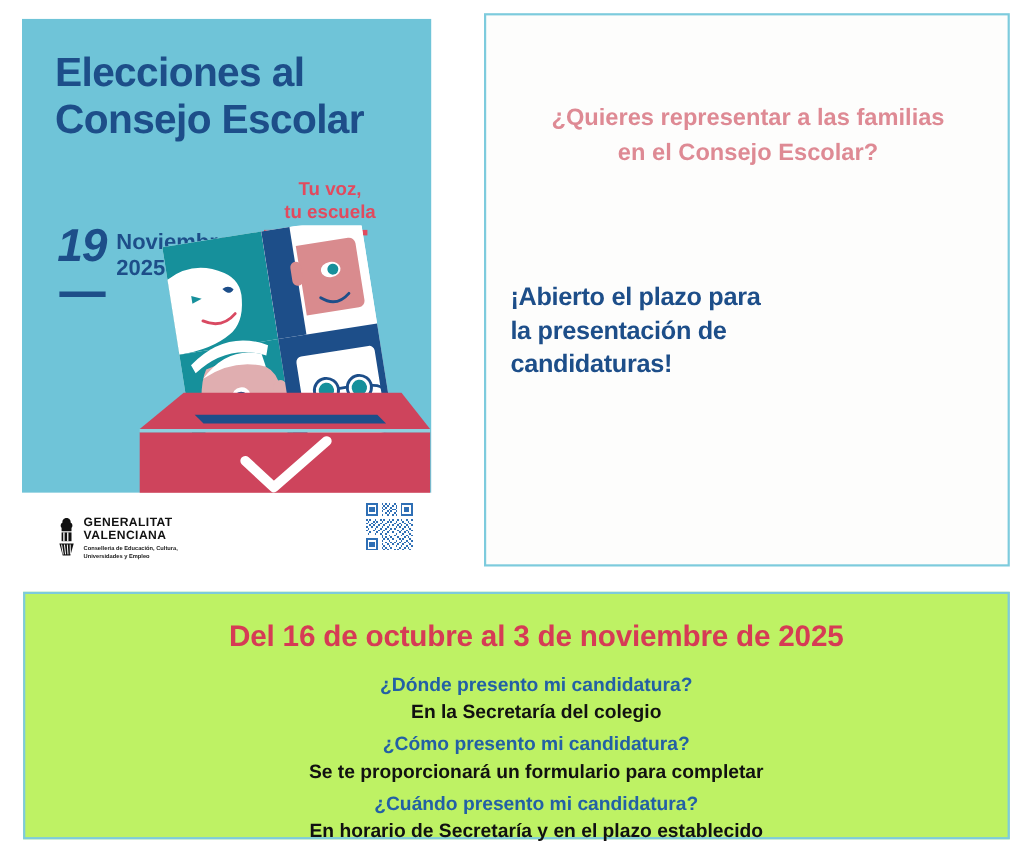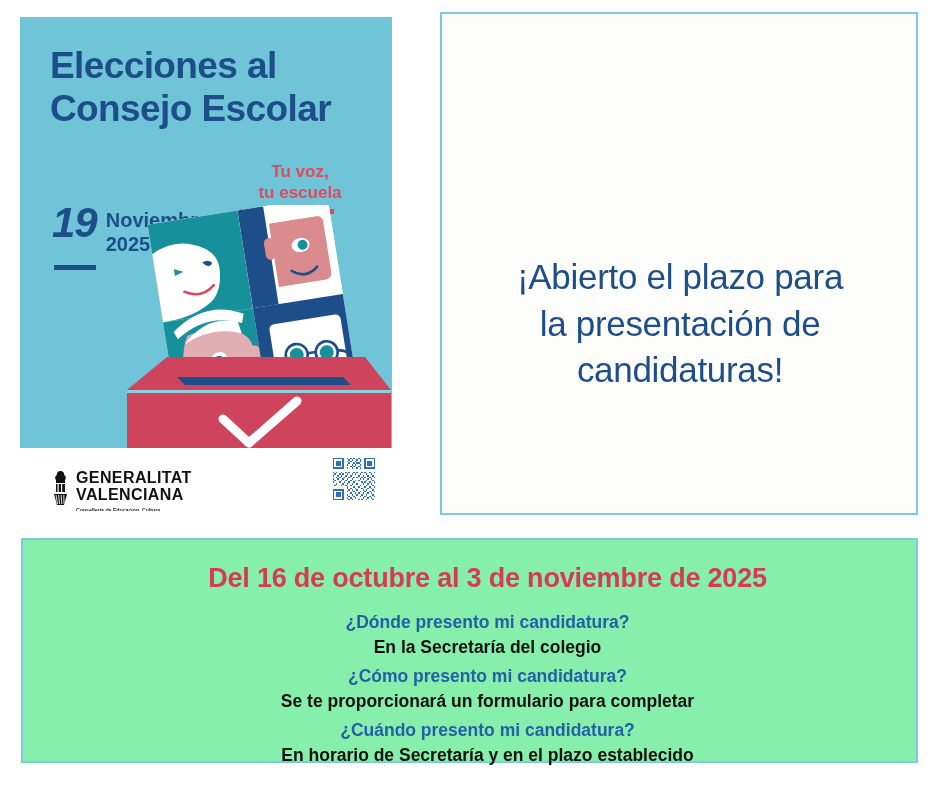--- a/index.html
+++ b/index.html
@@ -121,21 +121,21 @@
     position: absolute;
     left: 32px;
     top: 22px;
     display: flex;
     align-items: flex-start;
   }
   #gva-crest { width: 17px; height: 36px; flex: 0 0 auto; }
   #gva-text { margin-left: 7px; }
   #gva-name {
     color: #111111;
-    font-size: 16px;
+    font-size: 11px;
     font-weight: bold;
     line-height: 1.06;
     letter-spacing: 0.4px;
   }
   #gva-name span { display: block; }
   #gva-sub {
     margin-top: 3px;
     color: #1a1a1a;
     font-size: 5.2px;
     font-weight: bold;
@@ -166,37 +166,37 @@
     font-size: 21.5px;
     font-weight: bold;
     line-height: 1.42;
   }
   #rp-question span { display: block; }
   #rp-headline {
     position: absolute;
     left: 22px;
     top: 240px;
     width: 432px;
-    text-align: center;
+    text-align: left;
     color: #1d4e89;
-    font-size: 35px;
-    font-weight: normal;
+    font-size: 23px;
+    font-weight: bold;
     line-height: 1.33;
     letter-spacing: -0.3px;
   }
   #rp-headline span { display: block; }
 
   
   #bottom-panel {
     position: absolute;
     left: 21px;
     top: 538px;
     width: 897px;
     height: 225px;
-    background: #86efac;
+    background: #bef264;
     border: 2px solid #7dcbdd;
     box-sizing: border-box;
     padding-left: 36px;
   }
   #bp-title {
     margin-top: 23px;
     text-align: center;
     color: #d63b55;
     font-size: 27px;
     font-weight: bold;
@@ -502,20 +502,24 @@
     <rect x="11" y="27" width="1" height="1"></rect>
       <rect x="13" y="27" width="1" height="1"></rect>
     <rect x="17" y="27" width="1" height="1"></rect>
       <rect x="19" y="27" width="1" height="1"></rect>
     <rect x="22" y="27" width="1" height="1"></rect>
       <rect x="26" y="27" width="1" height="1"></rect>
   </g>
 </svg>
 
 <div id="right-panel">
+  <div id="rp-question">
+    <span>¿Quieres representar a las familias</span>
+    <span>en el Consejo Escolar?</span>
+  </div>
   <div id="rp-headline">
     <span>¡Abierto el plazo para</span>
     <span>la presentación de</span>
     <span>candidaturas!</span>
   </div>
 </div>
 
 <div id="bottom-panel">
   <div id="bp-title">Del 16 de octubre al 3 de noviembre de 2025</div>
   <div id="bp-faq">

